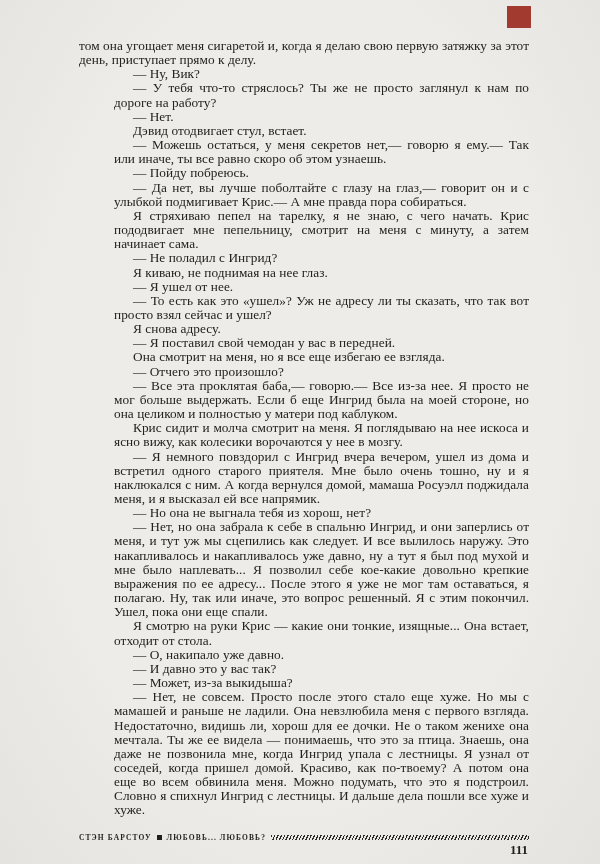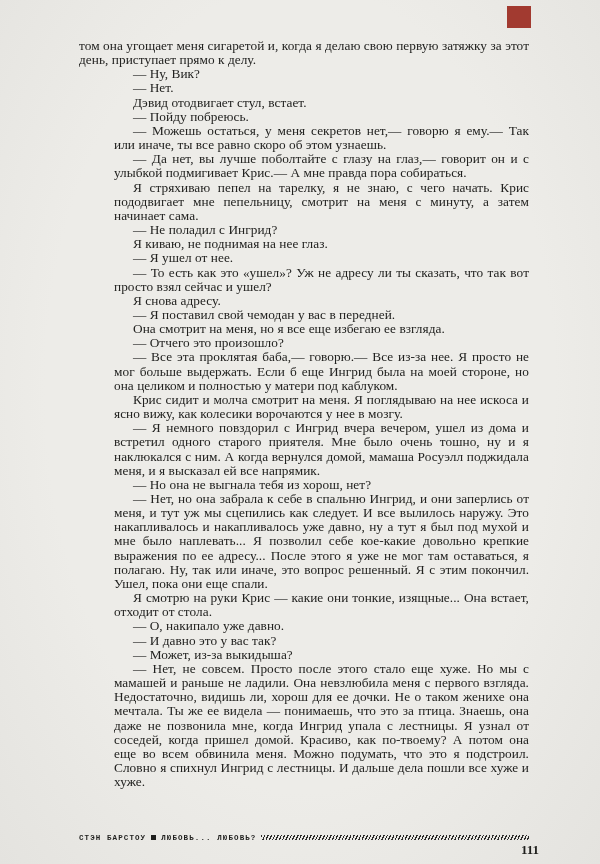--- a/index.html
+++ b/index.html
@@ -44,21 +44,21 @@
     margin-left: 35px;
   }
   .footer {
     position: absolute;
     left: 79px;
     top: 833px;
     width: 450px;
     height: 9px;
     display: flex;
     align-items: center;
-    font-family: Liberation Mono, monospace;
+    font-family: Liberation Serif, serif;
     font-weight: bold;
     font-size: 7.5px;
     letter-spacing: 1.1px;
     color: #1f1f1d;
   }
   .footer .footer-author,
   .footer .footer-title {
     white-space: nowrap;
   }
   .square-separator-icon {
@@ -77,43 +77,44 @@
       115deg,
       #2b2b29 0px,
       #2b2b29 1.2px,
       transparent 1.2px,
       transparent 3px
     );
   }
   .page-number {
     position: absolute;
     top: 842px;
-    left: 92px;
+    left: 81px;
     width: 447px;
     text-align: right;
     font-family: "Liberation Serif", serif;
     font-size: 13px;
     font-weight: bold;
     color: #1f1f1d;
   }
 </style>
 </head>
 <body>
 
 <div class="scan-page">
 
   <div class="corner-mark" style="background: rgb(162, 58, 48);"></div>
 
   <div class="text-block">
       <p class="para">том она угощает меня сигаретой и, когда я делаю свою первую затяжку за этот день, приступает прямо к делу.</p>
       <p class="para indent">— Ну, Вик?</p>
+      <p class="para indent">— У тебя что-то стряслось? Ты же не просто заглянул к нам по дороге на работу?</p>
       <p class="para indent">— Нет.</p>
       <p class="para indent">Дэвид отодвигает стул, встает.</p>
+      <p class="para indent">— Можешь остаться, у меня секретов нет,— говорю я ему.— Так или иначе, ты все равно скоро об этом узнаешь.</p>
       <p class="para indent">— Пойду побреюсь.</p>
-      <p class="para indent">— Можешь остаться, у меня секретов нет,— говорю я ему.— Так или иначе, ты все равно скоро об этом узнаешь.</p>
       <p class="para indent">— Да нет, вы лучше поболтайте с глазу на глаз,— говорит он и с улыбкой подмигивает Крис.— А мне правда пора собираться.</p>
       <p class="para indent">Я стряхиваю пепел на тарелку, я не знаю, с чего начать. Крис пододвигает мне пепельницу, смотрит на меня с минуту, а затем начинает сама.</p>
       <p class="para indent">— Не поладил с Ингрид?</p>
       <p class="para indent">Я киваю, не поднимая на нее глаз.</p>
       <p class="para indent">— Я ушел от нее.</p>
       <p class="para indent">— То есть как это «ушел»? Уж не адресу ли ты сказать, что так вот просто взял сейчас и ушел?</p>
       <p class="para indent">Я снова адресу.</p>
       <p class="para indent">— Я поставил свой чемодан у вас в передней.</p>
       <p class="para indent">Она смотрит на меня, но я все еще избегаю ее взгляда.</p>
       <p class="para indent">— Отчего это произошло?</p>

